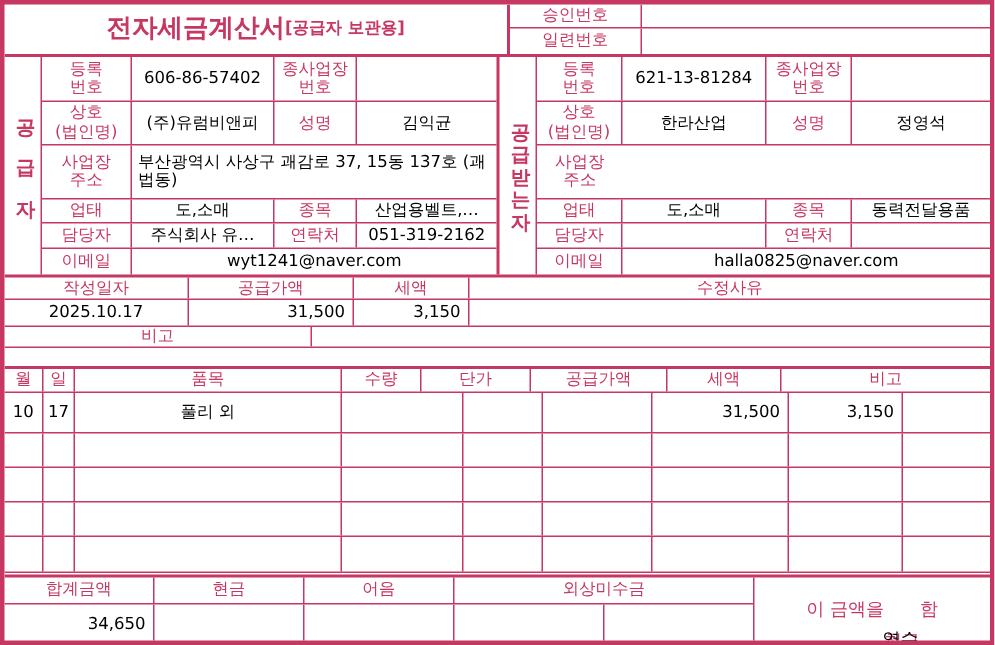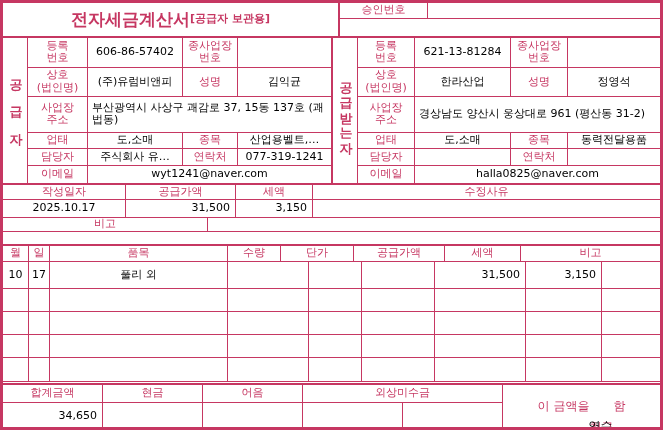--- a/index.html
+++ b/index.html
@@ -37,20 +37,21 @@
     <div class="c br2" style="width:337px">
       <span class="title-main">전자세금계산서</span>
         <span class="title-sub">[공급자 보관용]</span>
     </div>
     <div class="col" style="width:320px">
       <div class="row" style="height:17px">
         <div class="c label" style="width:88px">승인번호</div>
         <div class="c val" style="flex:1"></div>
       </div>
       <div class="row nb" style="height:18px">
+        <div class="c label" style="width:88px">일련번호</div>
         <div class="c val" style="flex:1"></div>
       </div>
     </div>
   </div>
 
   <div class="row bb2" style="height:147px">
 
     <div style="display:flex;width:330px;border-right:2px solid var(--pink)">
       <div class="c" style="width:25px">
         <span class="vside vs3">공급자</span>
@@ -79,21 +80,21 @@
         <div class="row" style="height:17px">
           <div class="c label" style="width:60px">업태</div>
           <div class="c val" style="width:95px">도,소매</div>
           <div class="c label" style="width:55px">종목</div>
           <div class="c val" style="flex:1">산업용벨트,…</div>
         </div>
         <div class="row" style="height:17px">
           <div class="c label" style="width:60px">담당자</div>
           <div class="c val" style="width:95px">주식회사 유…</div>
           <div class="c label" style="width:55px">연락처</div>
-          <div class="c val" style="flex:1">077-319-1241</div>
+          <div class="c val" style="flex:1">051-319-2162</div>
         </div>
         <div class="row nb" style="height:17px">
           <div class="c label" style="width:60px">이메일</div>
           <div class="c val" style="flex:1">wyt1241@naver.com</div>
         </div>
       </div>
     </div>
 
     <div style="display:flex;flex:1">
       <div class="c" style="width:25px">
@@ -111,21 +112,20 @@
         <div class="row" style="height:30px">
           <div class="c label pre" style="width:57px">상호
 (법인명)</div>
           <div class="c val" style="width:96px">한라산업</div>
           <div class="c label" style="width:57px">성명</div>
           <div class="c val" style="flex:1">정영석</div>
         </div>
         <div class="row" style="height:36px">
           <div class="c label pre" style="width:57px">사업장
 주소</div>
-          <div class="c val lt" style="flex:1">경상남도 양산시 웅상대로 961 (평산동 31-2)</div>
         </div>
         <div class="row" style="height:17px">
           <div class="c label" style="width:57px">업태</div>
           <div class="c val" style="width:96px">도,소매</div>
           <div class="c label" style="width:57px">종목</div>
           <div class="c val" style="flex:1">동력전달용품</div>
         </div>
         <div class="row" style="height:17px">
           <div class="c label" style="width:57px">담당자</div>
           <div class="c val" style="width:96px"></div>

